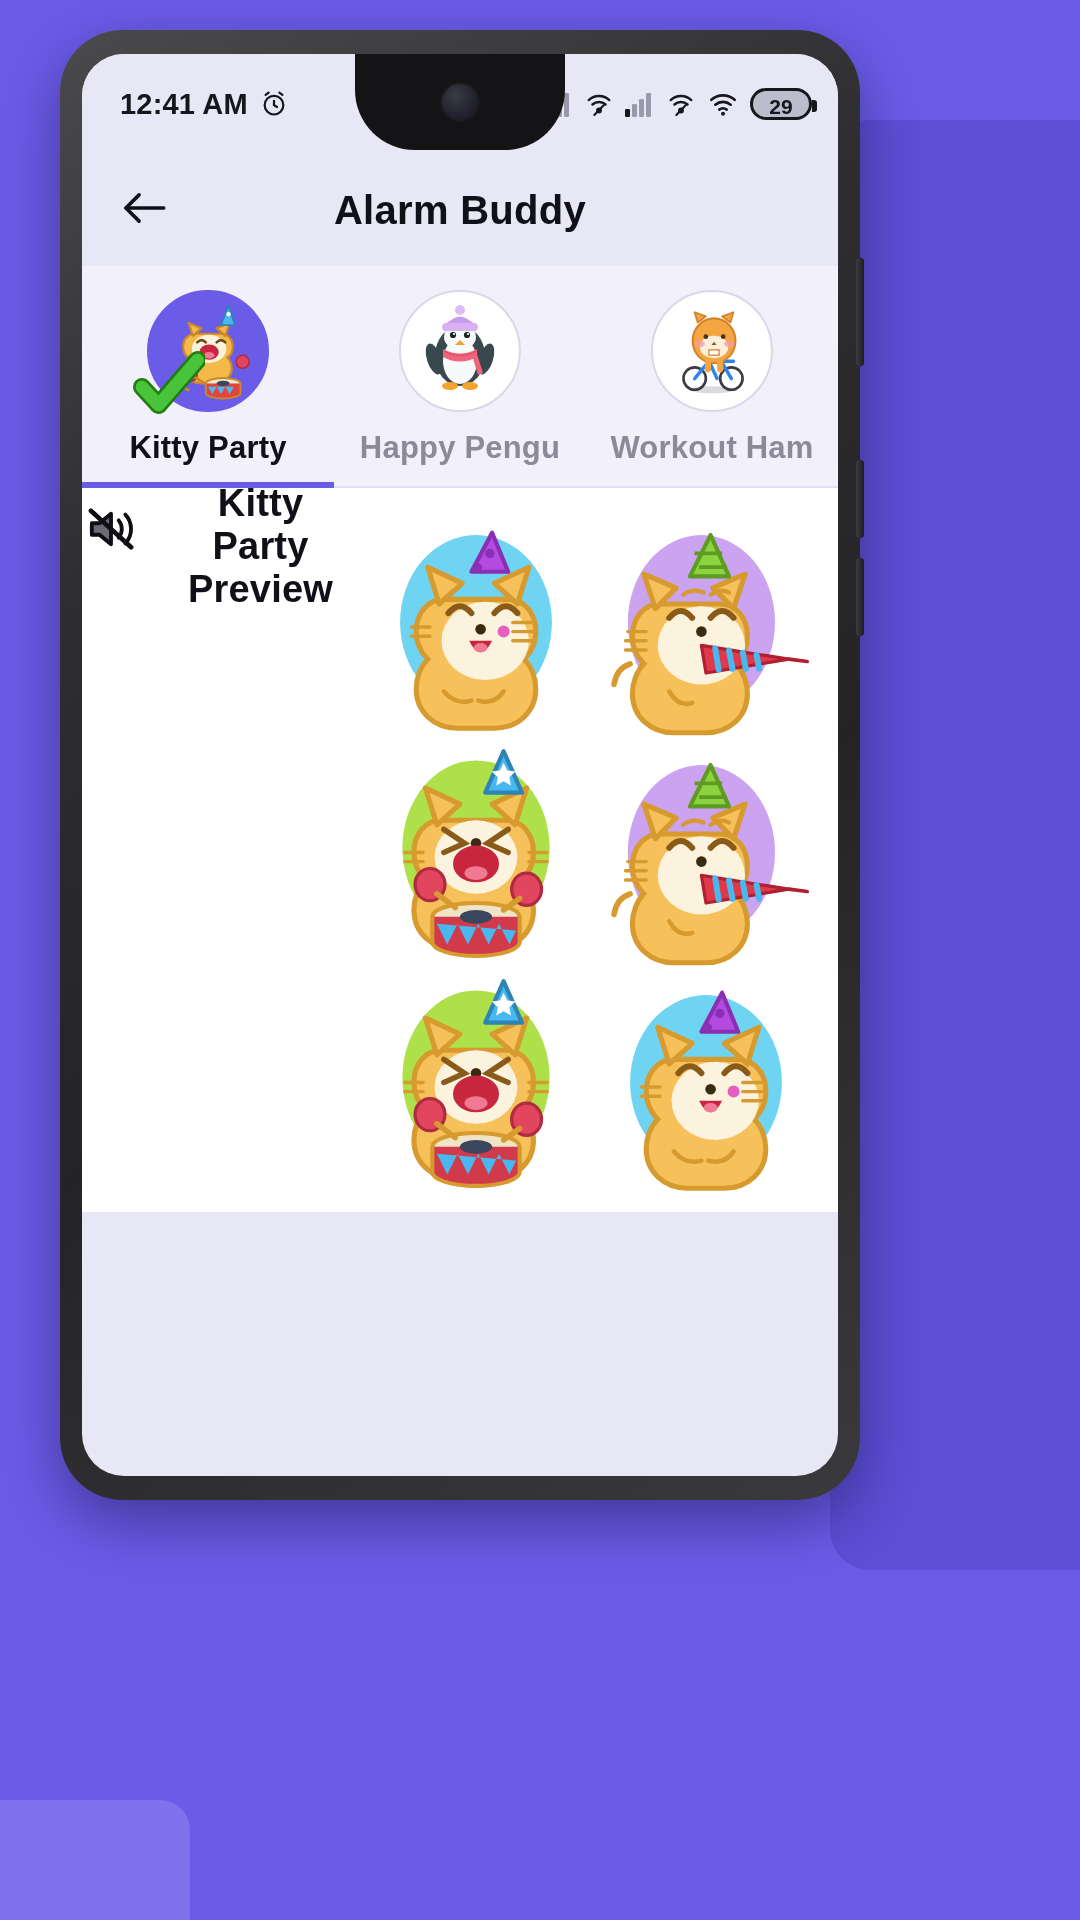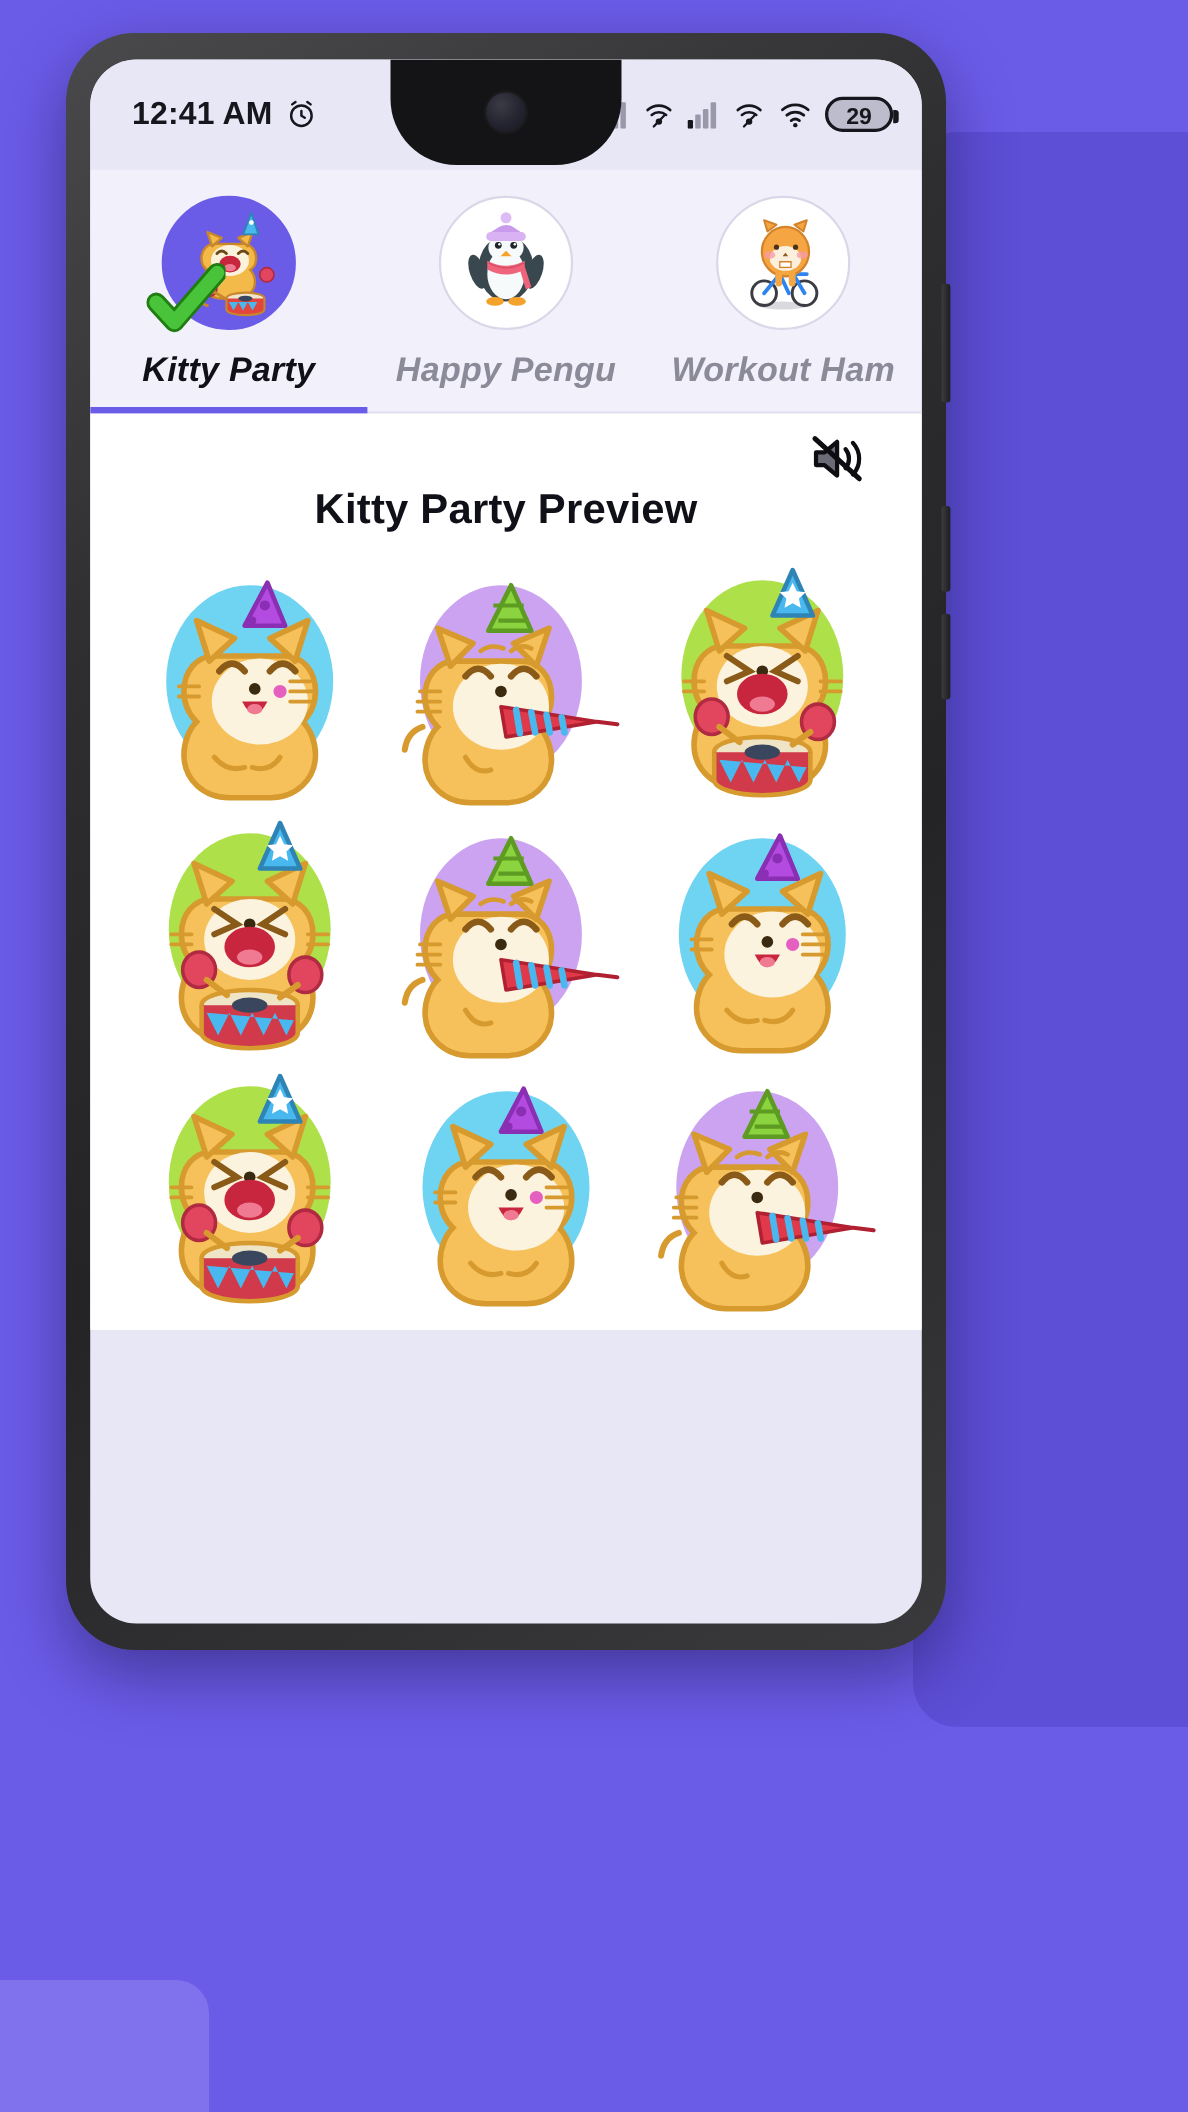--- a/index.html
+++ b/index.html
@@ -191,21 +191,20 @@
     border-bottom: 2px solid #e2e0f0;
   }
   .tab {
     flex: 1;
     padding: 24px 0 0;
     display: flex;
     flex-direction: column;
     align-items: center;
     cursor: pointer;
     position: relative;
-    font-style: italic;
   }
   .tab-avatar-wrap {
     position: relative;
     width: 122px;
     height: 122px;
   }
   .tab-avatar {
     width: 122px;
     height: 122px;
     border-radius: 50%;
@@ -246,21 +245,20 @@
     display: none;
   }
   .tab.active .tab-underline { display: block; }
 
   
   .preview {
     background: #ffffff;
     flex: 1;
     position: relative;
     display: flex;
-    flex-direction: column;
   }
   .mute-row {
     display: flex;
     justify-content: flex-end;
     padding: 14px 48px 0 0;
   }
   .mute-btn {
     width: 58px;
     height: 58px;
     display: flex;
@@ -388,20 +386,31 @@
             <path d="M8.8 16.8a5.4 5.4 0 0 1 6.4 0"></path>
             <circle cx="12" cy="20.4" r="1.7" fill="#16161d" stroke="none"></circle>
           </svg>
         </span>
         <span class="battery-pill">
           <span class="battery-txt">29</span>
         </span>
       </div>
     </div>
 
+    <div class="appbar">
+      <div class="back-btn">
+        <span>
+          <svg width="46" height="40" viewBox="0 0 28 22" fill="none" stroke="#101018" stroke-width="2.2" stroke-linecap="round" stroke-linejoin="round">
+            <path d="M26 11H3"></path>
+              <path d="M11 3 3 11l8 8"></path>
+          </svg>
+        </span>
+      </div>
+      <div class="appbar-title">Alarm Buddy</div>
+    </div>
 
     <div class="tabs">
 
       <div class="tab active">
         <div class="tab-avatar-wrap">
           <div class="tab-avatar">
             <svg viewBox="0 0 100 100" width="108" height="108">
 
               <path d="M38 34c-6 0-11 5-11 12 0 4 2 8 5 10-2 2-4 6-4 10 0 8 7 14 16 14h12c9 0 16-6 16-14 0-4-2-8-4-10 3-2 5-6 5-10 0-7-5-12-11-12z" fill="#F3B949" stroke="#C8872B" stroke-width="2"></path>
 

